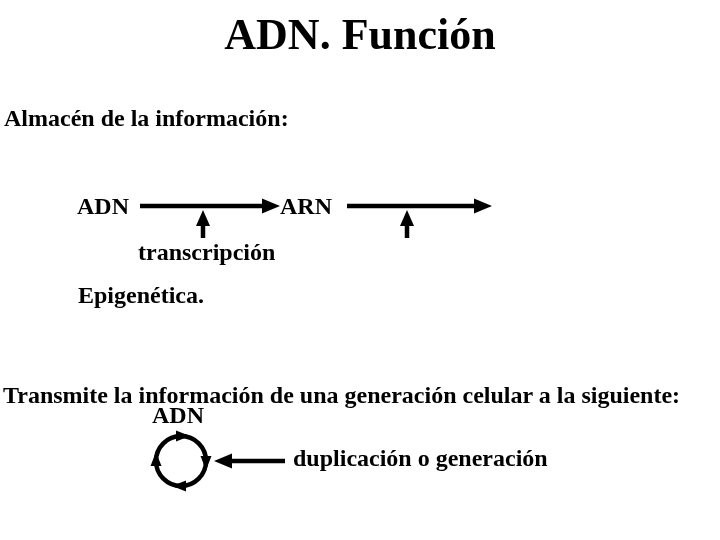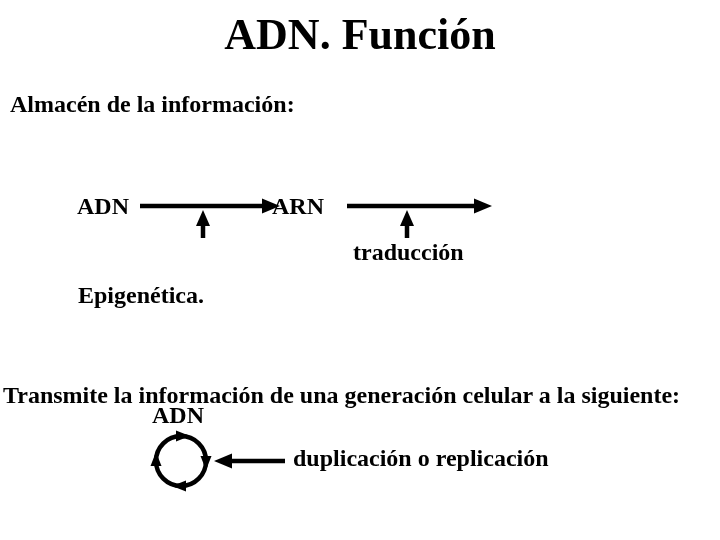--- a/index.html
+++ b/index.html
@@ -49,38 +49,38 @@
     stroke: none;
   }
 </style>
 </head>
 <body>
 
 <div class="slide">
 
   <div class="slide-title">ADN. Función</div>
 
-  <div class="txt" style="left:4px; top:92px;margin-left:6px;">Almacén de la información:</div>
+  <div class="txt" style="left:4px; top:106px;">Almacén de la información:</div>
 
 
   <div class="txt" style="left:77px; top:194px;">ADN</div>
 
-  <div class="txt" style="left:272px; top:194px;">ARN</div>
+  <div class="txt" style="left:280px; top:194px;">ARN</div>
 
 
+  <div class="txt" style="left:138px; top:240px;">transcripción</div>
 
-  <div class="txt" style="left:353px; top:240px;">traducción</div>
 
   <div class="txt" style="left:78px; top:283px;text-align:center;">Epigenética.</div>
 
   <div class="txt" style="left:3px; top:359px;margin-top:24px;">Transmite la información de una generación celular a la siguiente:</div>
 
   <div class="txt" style="left:152px; top:403px;">ADN</div>
 
-  <div class="txt" style="left:293px; top:446px;">duplicación o replicación</div>
+  <div class="txt" style="left:293px; top:446px;">duplicación o generación</div>
 
   <svg class="gfx" width="720" height="540" viewBox="0 0 720 540">
 
     <g>
       <line class="stroke" x1="140" y1="206" x2="265" y2="206"></line>
       <polygon class="fillb" points="280,206 262,198.5 262,213.5"></polygon>
     </g>
 
     <g>
       <line class="stroke" x1="347" y1="206" x2="477" y2="206"></line>

